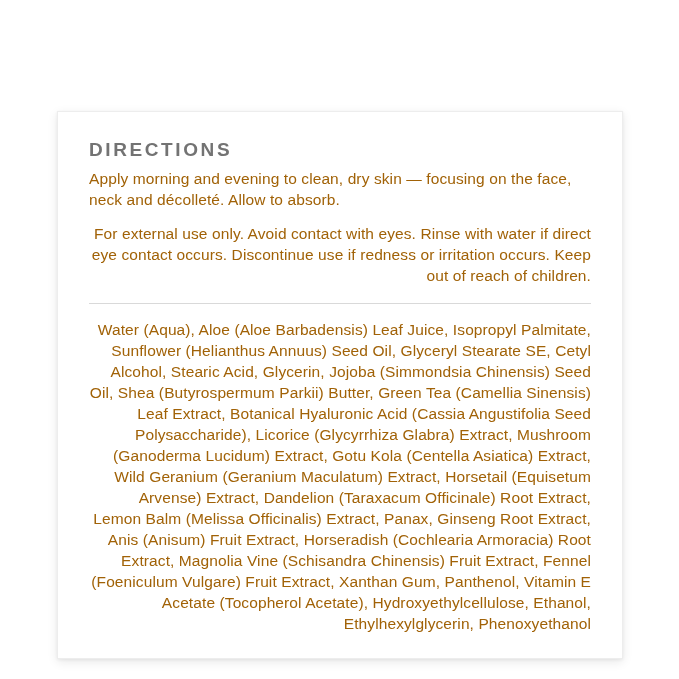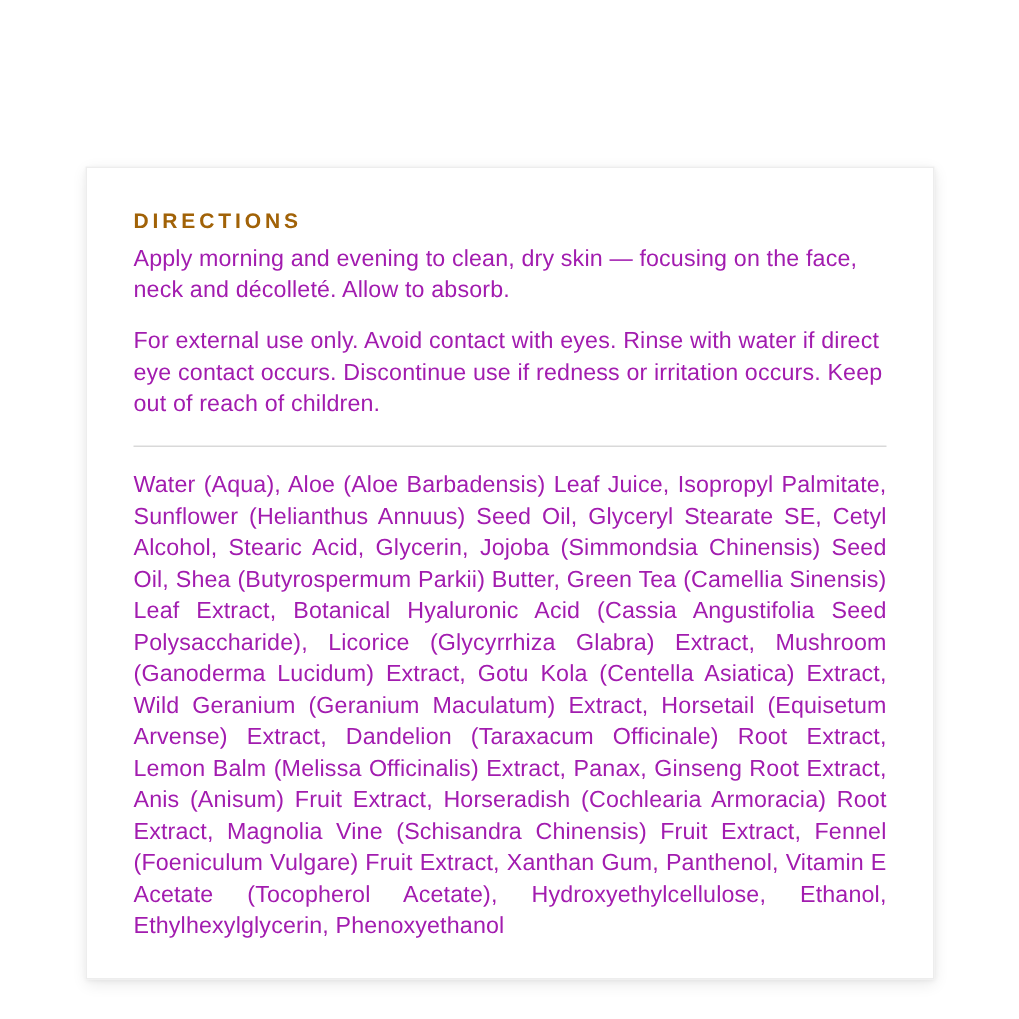--- a/index.html
+++ b/index.html
@@ -22,34 +22,35 @@
     width: 566px;
     box-sizing: border-box;
     background: #ffffff;
     border: 1px solid #ededed;
     box-shadow: 0 3px 10px rgba(0,0,0,0.09), 0 1px 3px rgba(0,0,0,0.06);
     padding: 27px 31px 24px 31px;
     color: #222c26;
   }
   .section-heading {
     margin: 0 0 7px 0;
-    font-size: 14px;
+    font-size: 19px;
     font-weight: 700;
     letter-spacing: 2.6px;
-    color: #a16207;
+    color: #737373;
   }
   .body-text {
     margin: 0 0 13px 0;
     font-size: 15.5px;
     line-height: 21px;
     letter-spacing: 0.1px;
-    color: #a21caf;
+    color: #a16207;
   }
   .body-text:last-child {
     margin-bottom: 0;
+    text-align: right;
   }
   .ingredients-text {
     text-align: justify;
     margin-bottom: 0;
   }
   .section-divider {
     border: none;
     border-top: 1px solid #d9d9d9;
     height: 0;
     margin: 17px 0 15px 0;

